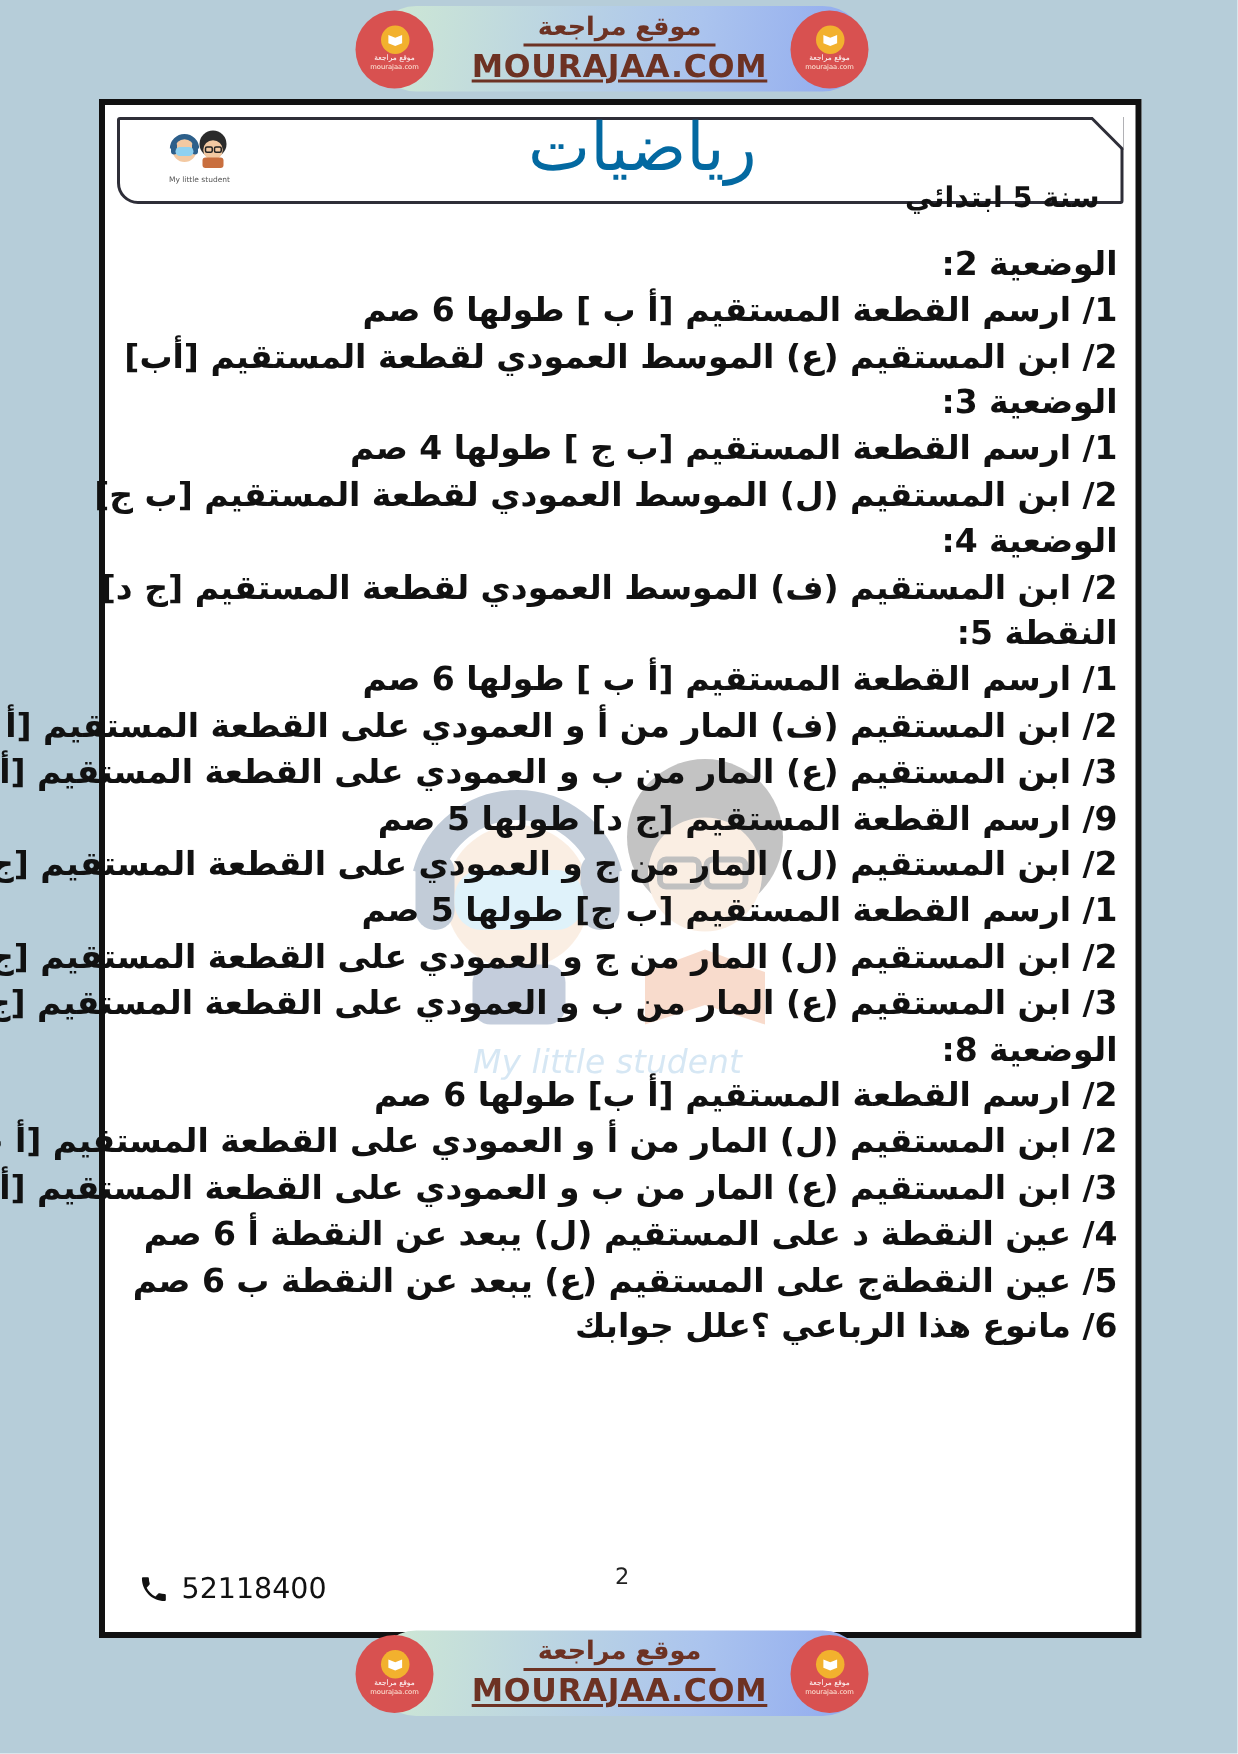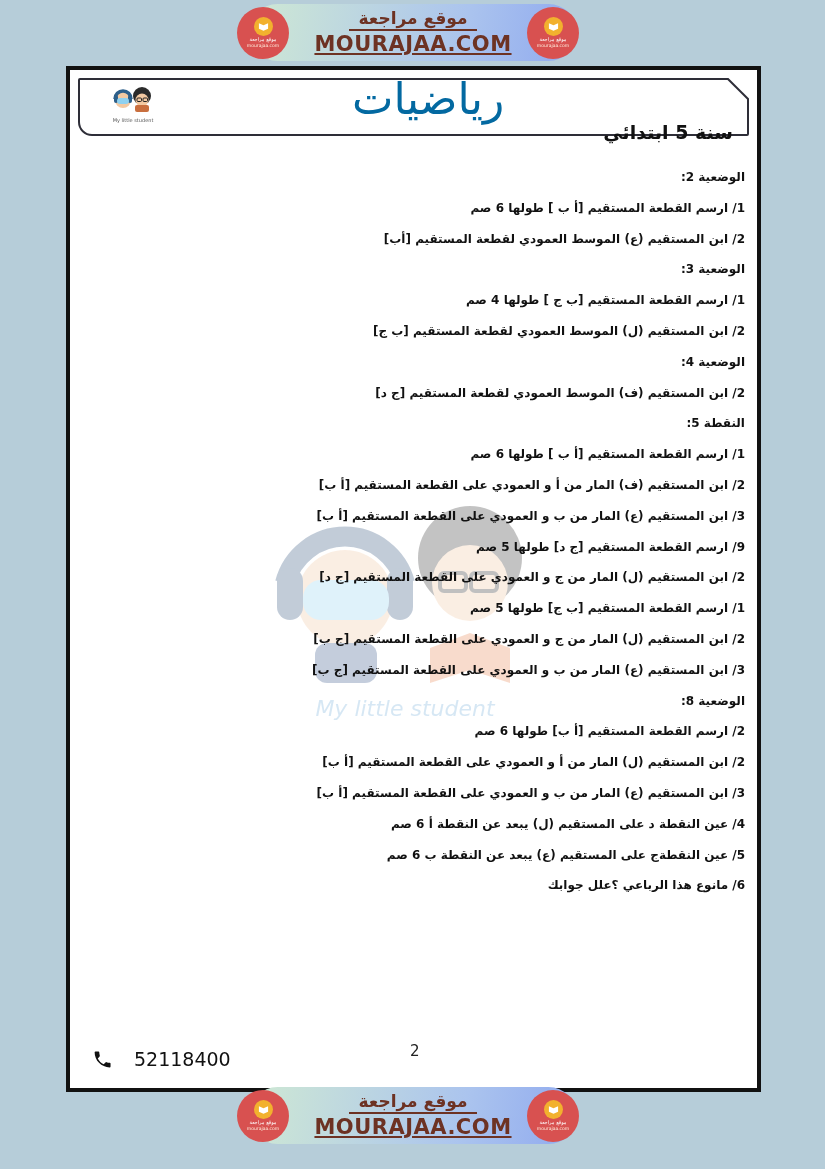--- a/index.html
+++ b/index.html
@@ -37,27 +37,27 @@
     border:2px solid #2e2e38;border-radius:2px 0 2px 14px;
   }
   .corner-cut{position:absolute;top:-2px;right:-2px;width:22px;height:22px;}
   .logo{position:absolute;left:16px;top:6px;width:74px;text-align:center;}
   .logo-caption{font-size:5px;color:#555;margin-top:1px;}
   .subject{position:absolute;left:272px;top:-7px;font-size:44px;font-weight:400;color:#0369a1;}
   .grade{position:absolute;right:14px;top:13px;font-size:19px;font-weight:bold;color:#111;direction:rtl;margin-top:28px;}
   
   .content{
     position:absolute;left:10px;right:12px;top:92px;z-index:2;
-    direction:rtl;text-align:right;font-weight:bold;font-size:12px;color:#111;
+    direction:rtl;text-align:right;font-weight:bold;font-size:22px;color:#111;
   }
   .line{height:30.8px;line-height:30.8px;white-space:nowrap;}
   .watermark{position:absolute;left:175px;top:418px;width:320px;height:270px;opacity:.28;z-index:1;pointer-events:none;text-align:center;}
   .wm-caption{font-size:22px;color:#6fabd8;font-style:italic;margin-top:-6px;}
   .pagenum{position:absolute;left:340px;top:972px;font-size:15px;color:#222;z-index:2;}
-  .phone{position:absolute;left:22px;top:978px;display:flex;align-items:center;gap:21px;font-size:19px;color:#111;z-index:2;}
+  .phone{position:absolute;left:22px;top:978px;display:flex;align-items:center;gap:8px;font-size:19px;color:#111;z-index:2;}
 </style>
 </head>
 <body>
 
 <div class="badge tl">
   <span class="yellow">
     <svg width="11" height="9" viewBox="0 0 12 9">
         <path d="M1 1 L6 3 L11 1 L11 7 L6 9 L1 7 Z" fill="#fff"></path>
       </svg>
   </span>

